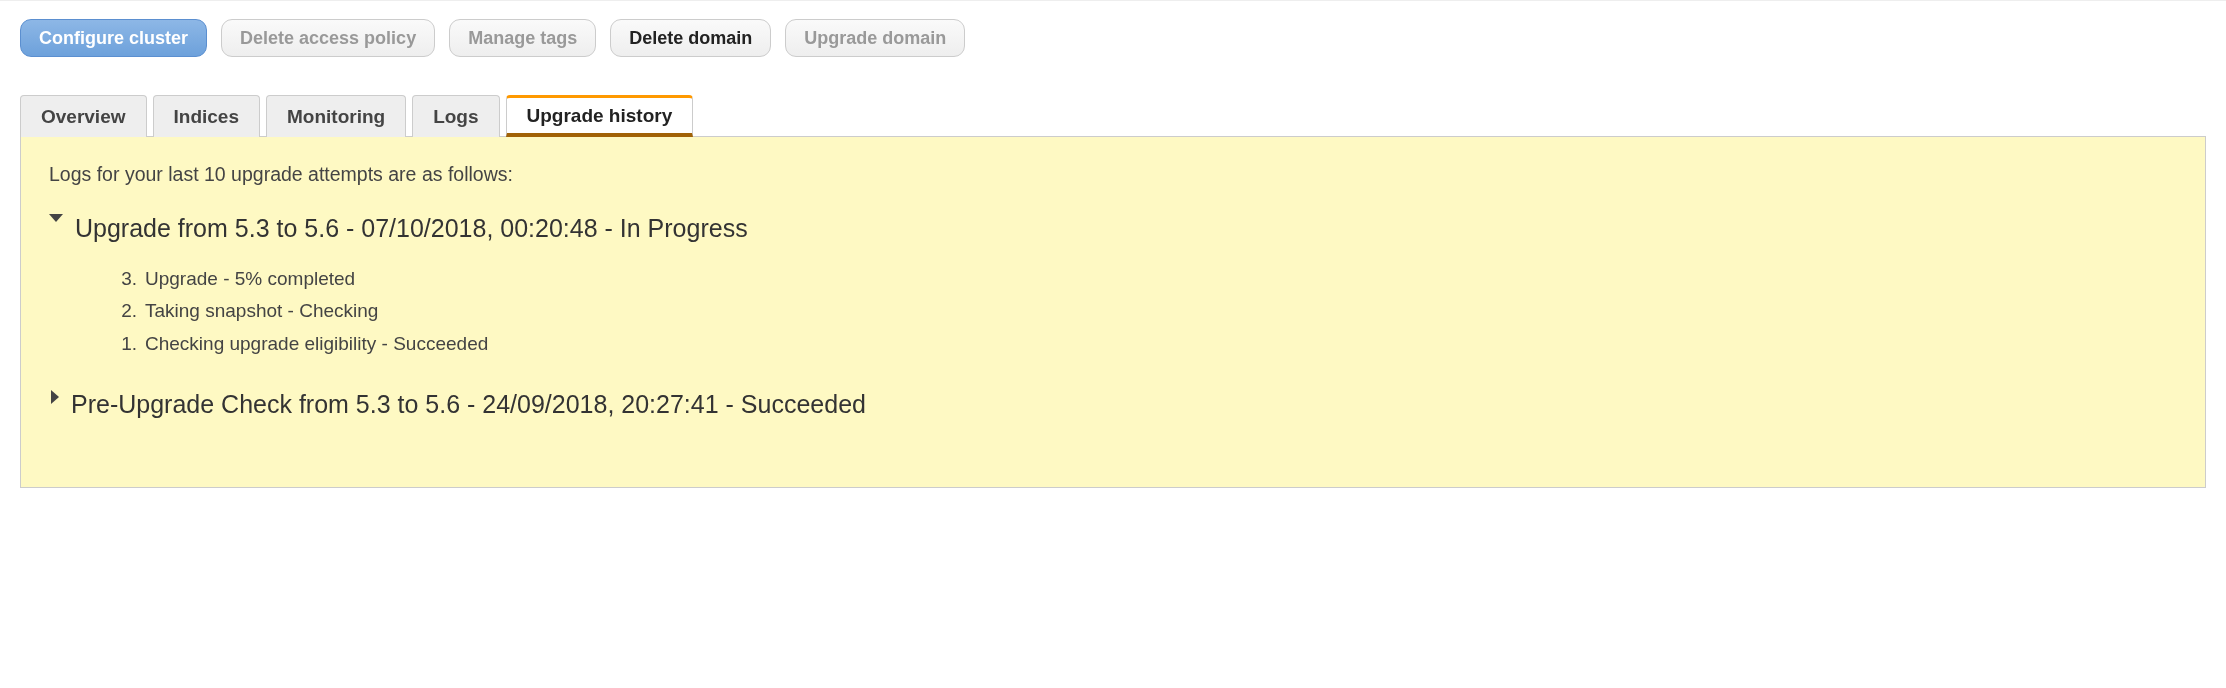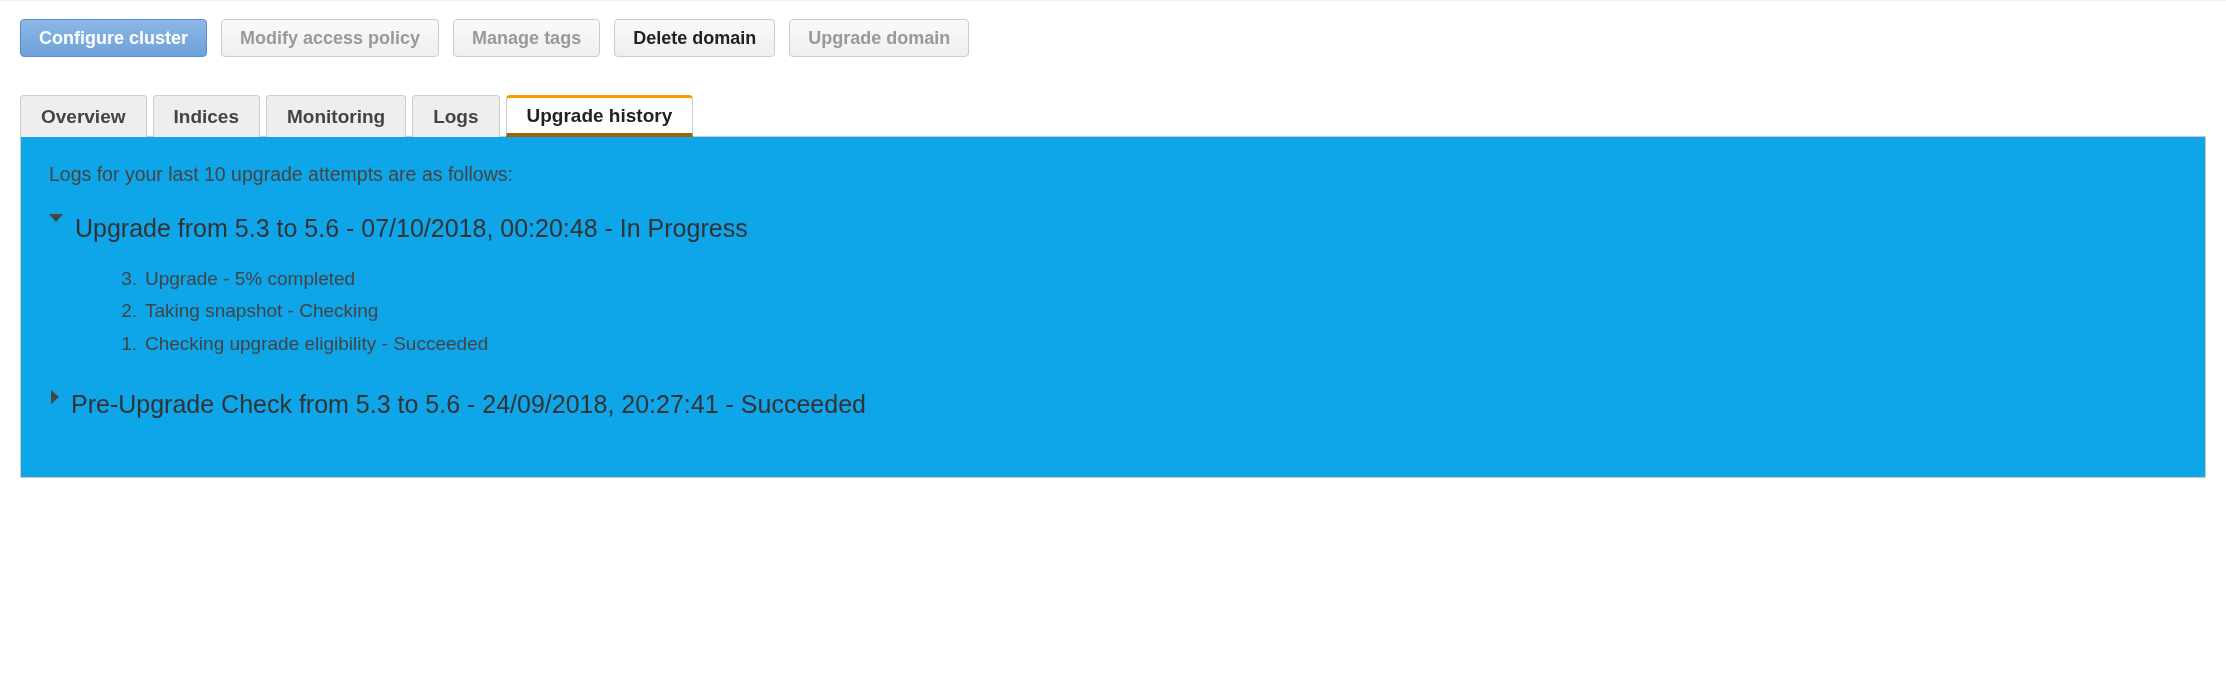--- a/index.html
+++ b/index.html
@@ -20,21 +20,21 @@
   }
   .btn {
     display: inline-flex;
     align-items: center;
     justify-content: center;
     height: 38px;
     padding: 0 18px;
     font-size: 18px;
     font-weight: 700;
     border: 1px solid #cccccc;
-    border-radius: 4px;
+    border-radius: 11px;
     background: linear-gradient(#fafafa, #eeeeee);
     color: #555;
     cursor: pointer;
   }
   .btn-primary {
     background: linear-gradient(#8db7e6, #6da1db);
     border-color: #5b8fd0;
     color: #ffffff;
   }
   .btn-muted {
@@ -65,22 +65,22 @@
     cursor: pointer;
   }
   .tab-active {
     background: #ffffff;
     border-top: 3px solid #ff9900;
     border-bottom: 4px solid #a16207;
     color: #222;
   }
   .panel {
     border: 1px solid #cccccc;
-    padding: 26px 28px 34px 28px;
-    background: #0ea5e9;
+    padding: 26px 28px 44px 28px;
+    background: #fef9c3;
   }
   .intro {
     font-size: 19.5px;
     color: #444;
     margin-bottom: 28px;
   }
   .entry {
     margin-bottom: 24px;
   }
   .entry-header {
@@ -121,21 +121,21 @@
   }
   .step-num { min-width: 20px; text-align: right; }
 </style>
 </head>
 <body>
 
 <div class="container">
 
   <div class="toolbar">
     <button class="btn btn-primary">Configure cluster</button>
-    <button class="btn btn-muted">Modify access policy</button>
+    <button class="btn btn-muted">Delete access policy</button>
     <button class="btn btn-muted">Manage tags</button>
     <button class="btn btn-dark">Delete domain</button>
     <button class="btn btn-muted">Upgrade domain</button>
   </div>
 
   <div class="tabs">
     <div class="tab">Overview</div>
     <div class="tab">Indices</div>
     <div class="tab">Monitoring</div>
     <div class="tab">Logs</div>

